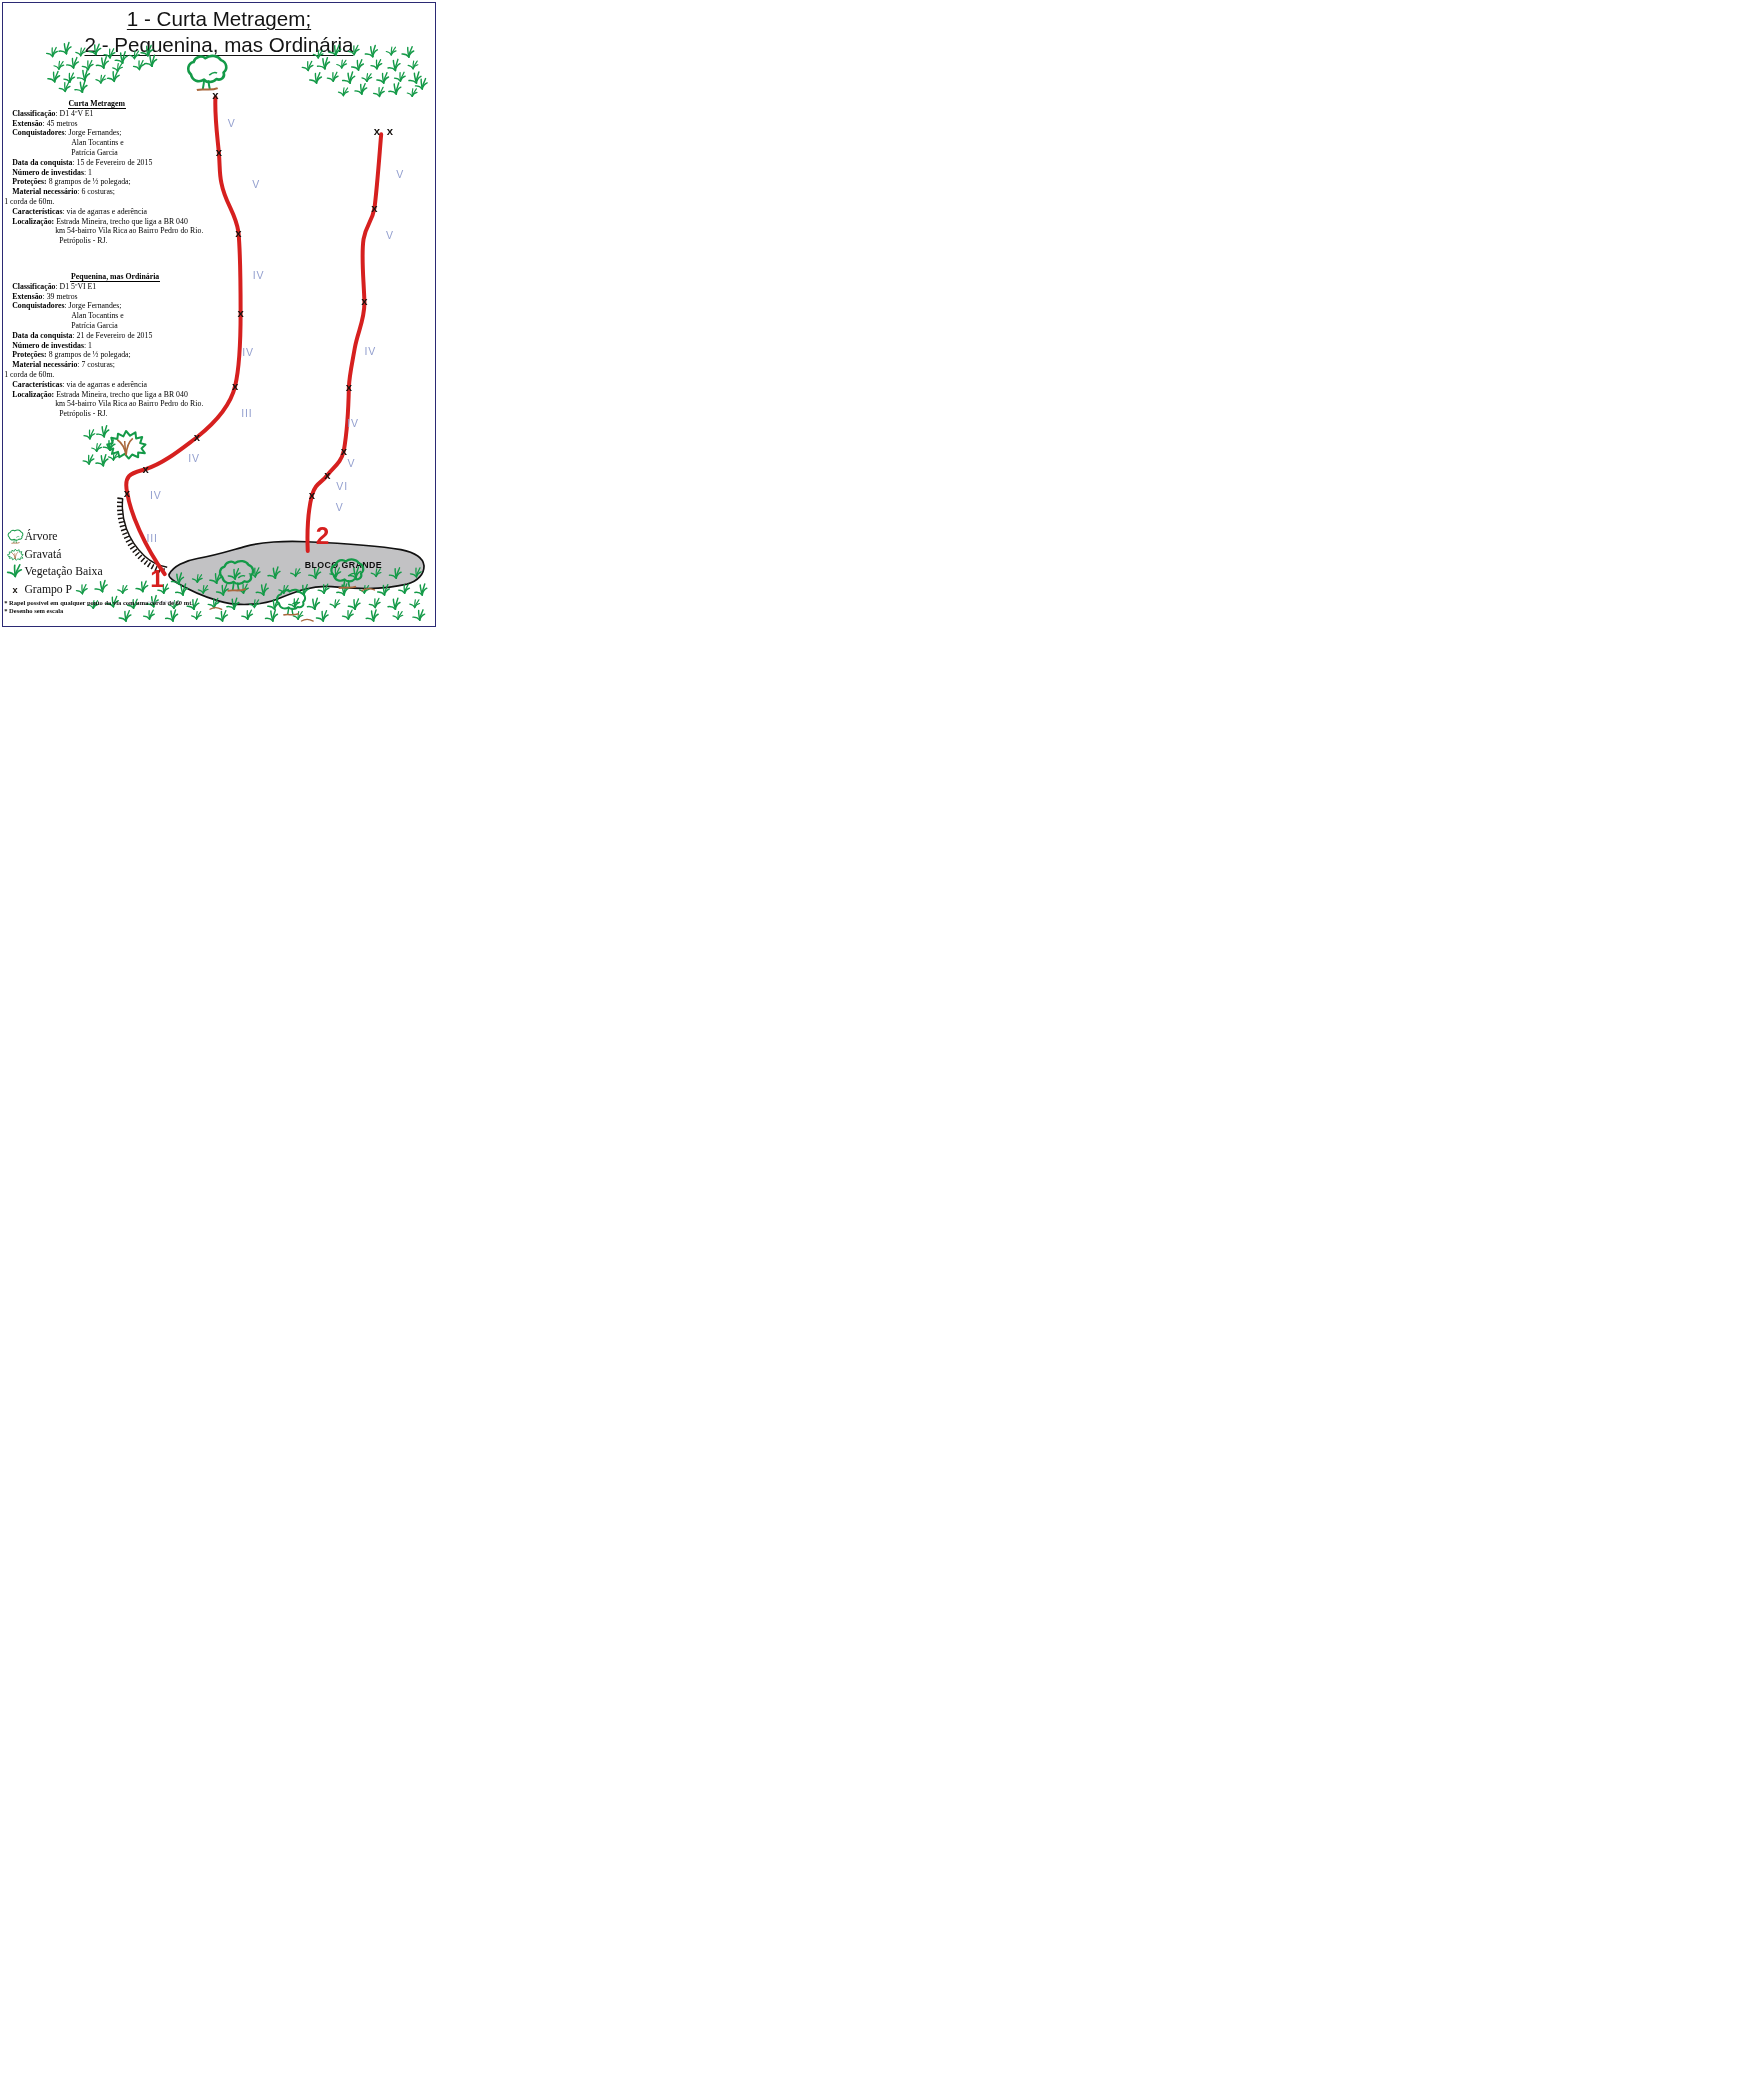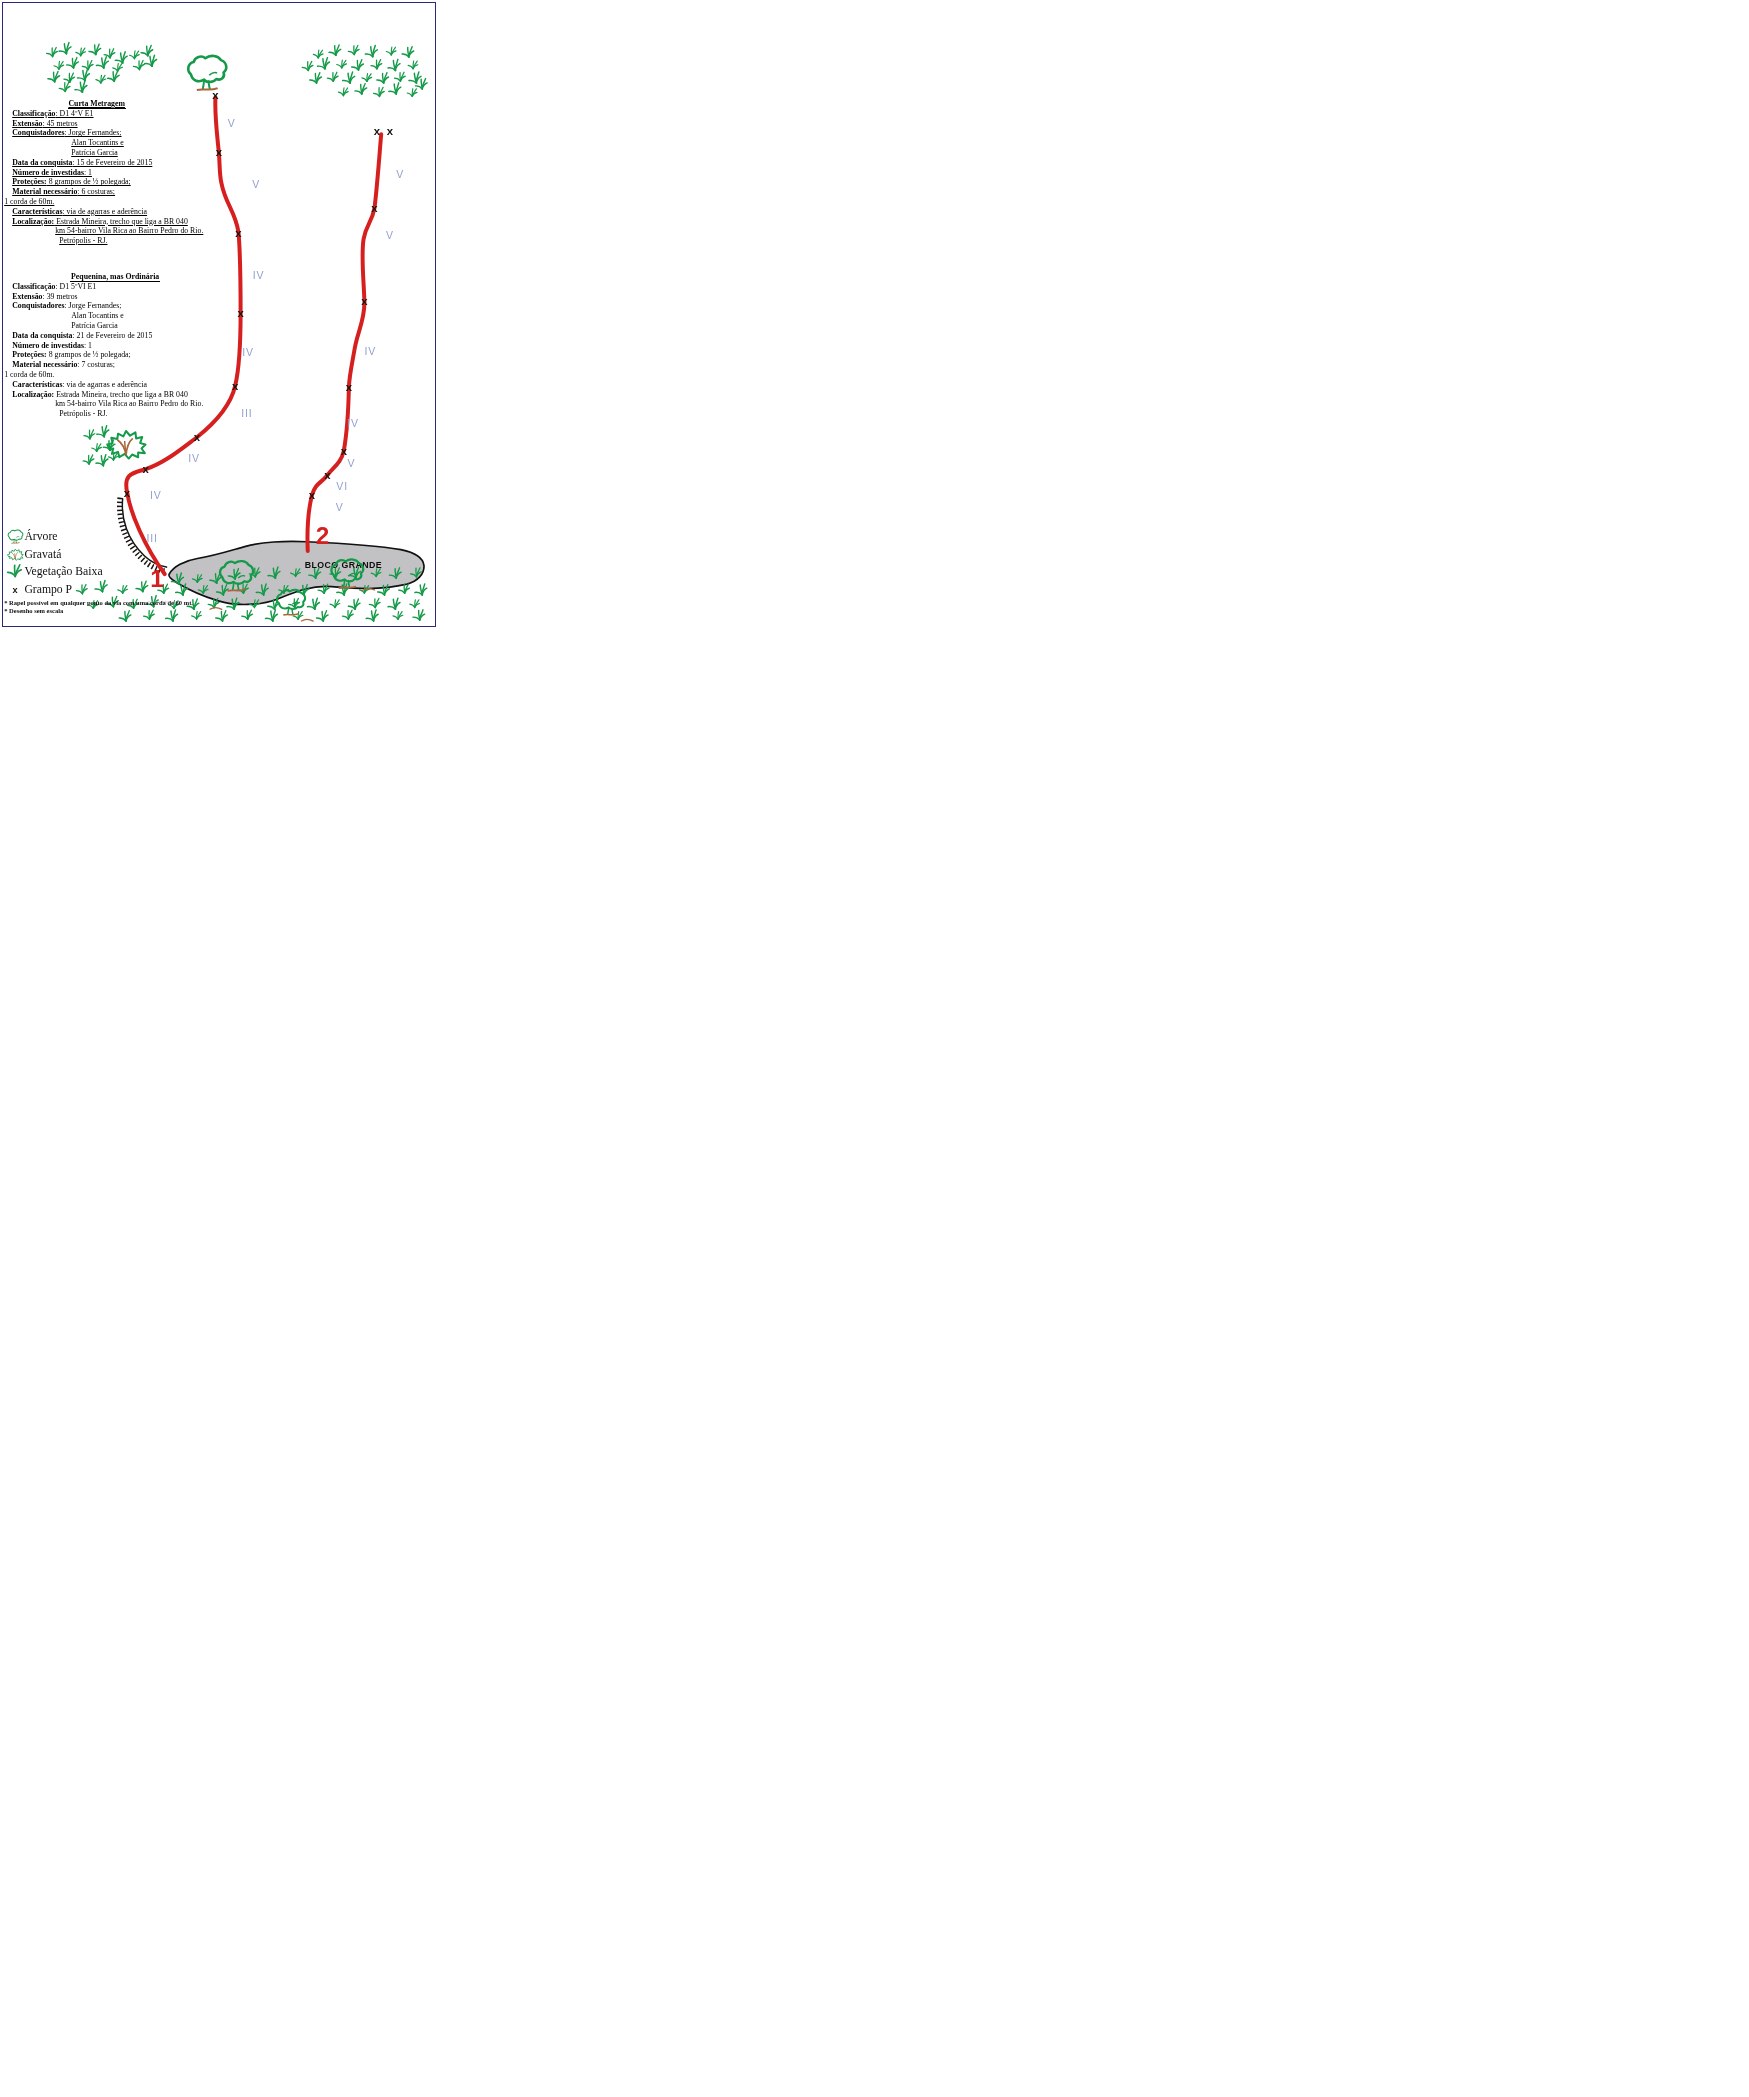--- a/index.html
+++ b/index.html
@@ -30,22 +30,26 @@
   .rnum{font-family:"Liberation Sans",sans-serif;font-weight:700;}
   .blabel{font-family:"Liberation Sans",sans-serif;font-weight:700;fill:#0d0d0d;letter-spacing:1px;}
   .wm{font-family:"Liberation Sans",sans-serif;fill:#b9b9cc;font-size:7.5px;opacity:.85;}
 </style>
 </head>
 <body>
 
 <div class="page">
   <div class="frame"></div>
 
-
-  <div class="info b1" style="top:99px;text-decoration:underline;">
+  <div class="title">
+    <div><span class="ul">1 - Curta Metragem;</span></div>
+    <div><span class="ul">2 - Pequenina, mas Ordinária</span></div>
+  </div>
+
+  <div class="info b1" style="top:99px;">
     <div class="hdr"><span>Curta Metragem</span></div>
     <div class="line"><b>Classificação</b><span>: D1 4ºV  E1</span></div>
     <div class="line"><b>Extensão</b><span>:  45 metros</span></div>
     <div class="line"><b>Conquistadores</b><span>: Jorge Fernandes;</span></div>
     <div class="line ind-names"><span>Alan Tocantins e</span></div>
     <div class="line ind-names"><span>Patrícia Garcia</span></div>
     <div class="line"><b>Data da conquista</b><span>: 15 de Fevereiro de 2015</span></div>
     <div class="line"><b>Número de investidas</b><span>: 1</span></div>
     <div class="line"><b>Proteções:</b><span> 8 grampos de ½ polegada;</span></div>
     <div class="line"><b>Material necessário</b><span>: 6 costuras;</span></div>

